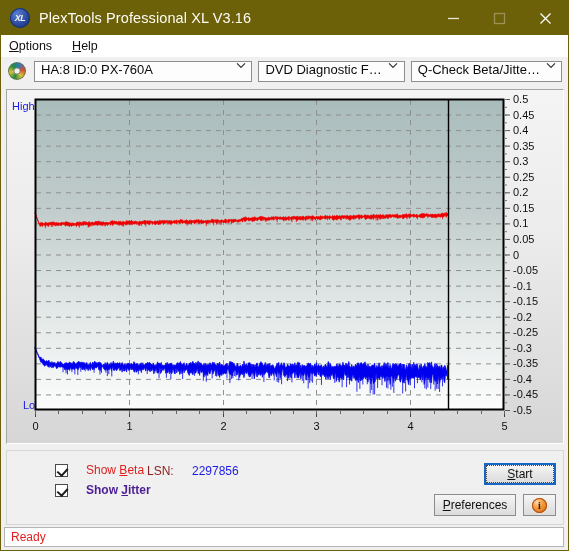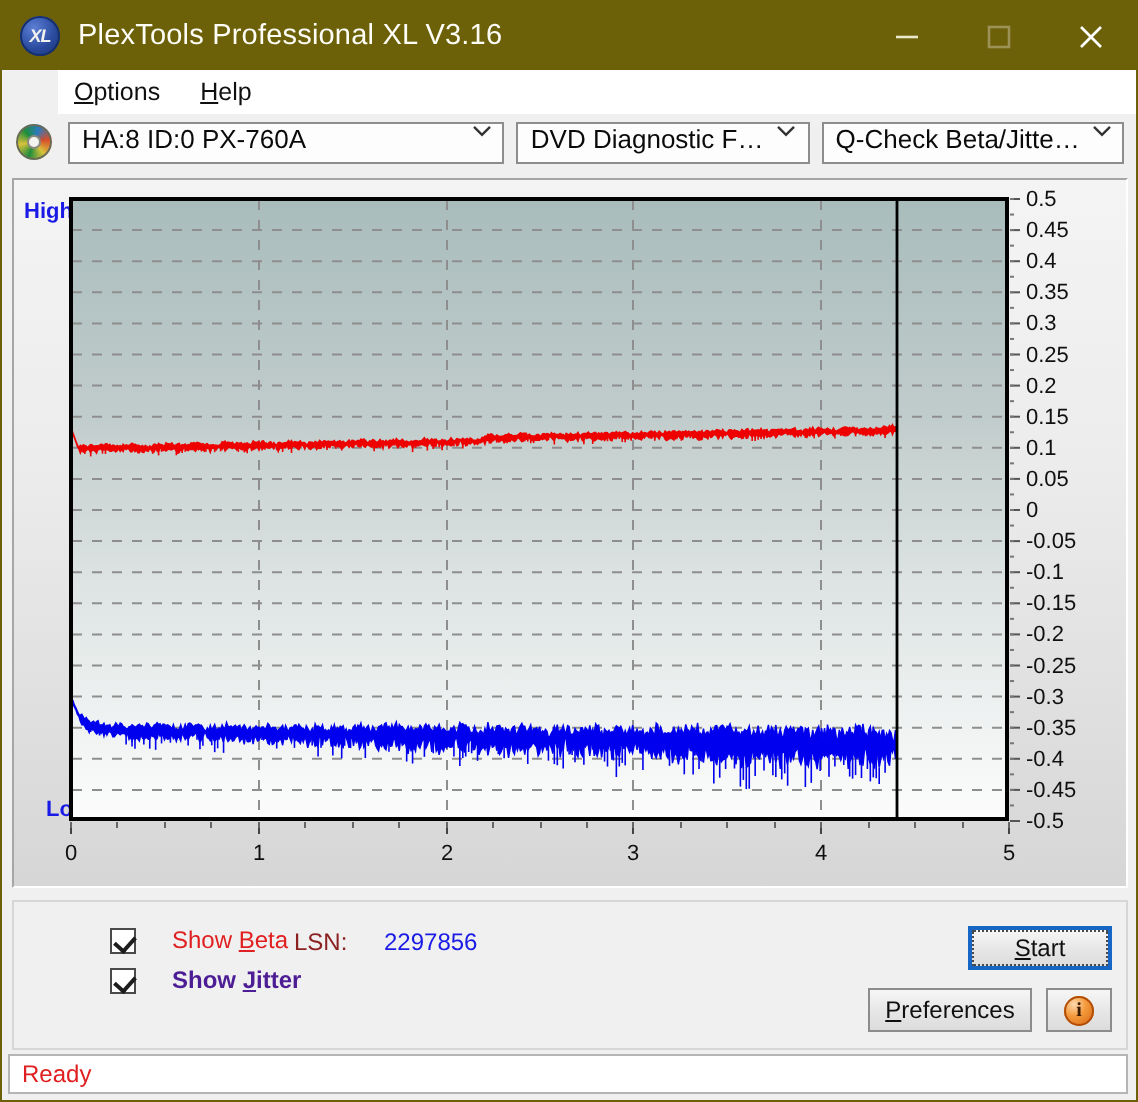--- a/index.html
+++ b/index.html
@@ -37,21 +37,21 @@
   .win-btns{position:absolute;right:0;top:0;height:34px;display:flex;}
   .win-btn{
     width:46px;height:34px;display:flex;align-items:center;justify-content:center;
     color:#ece8cc;
   }
   .win-btn svg{display:block;}
 
   
   .menubar{
     height:22px;background:#ffffff;display:flex;align-items:center;
-    padding-left:8px;gap:20px;margin-left:28px;
+    padding-left:8px;gap:20px;
   }
   .menu-item{font-size:12.5px;color:#101010;cursor:default;}
   .menu-item u{text-decoration:underline;}
 
   
   .toolbar{
     height:28px;background:#f0f0f0;display:flex;align-items:center;
     padding:0 6px;gap:6px;position:relative;
   }
   .disc-icon{
@@ -92,21 +92,21 @@
     box-sizing:border-box;
   }
   .chart-bg{
     position:absolute;left:0;top:0;width:100%;height:100%;
     background:linear-gradient(to bottom,#f4f4f4 0%,#ececec 40%,#d6d6d6 100%);
   }
   .plot-wrap{position:absolute;left:0;top:0;width:558px;height:355px;}
   .plot-svg{position:absolute;left:0;top:0;}
 
   .axis-label{
-    position:absolute;font-size:11px;color:#1a1ae6;font-weight:bold;
+    position:absolute;font-size:11px;color:#1a1ae6;font-weight:normal;
   }
   #label-high{left:5px;top:10px;}
   #label-low{left:6px;top:309px;margin-left:10px;}
 
   
   .ctrl-panel{
     position:absolute;left:5px;top:449px;width:558px;height:75px;
     background:#f0f0f0;
     border:1px solid #d6d6d6;
     box-sizing:border-box;

